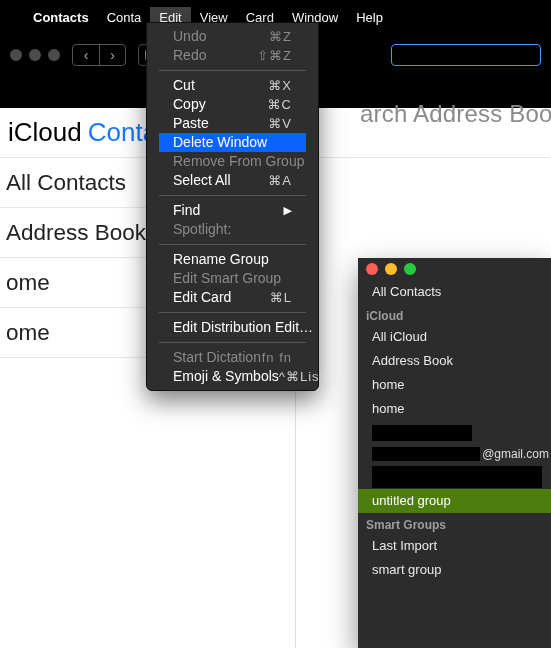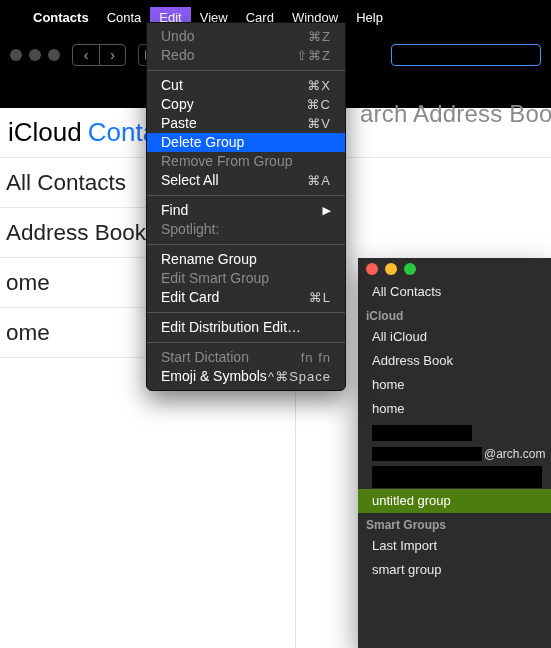--- a/index.html
+++ b/index.html
@@ -18,21 +18,21 @@
     background: #000; color: #fff;
     height: 36px;
     display: flex; align-items: center;
     padding: 0 6px;
     font-size: 13px;
     gap: 0;
   }
   .apple { width: 18px; text-align: center; }
   .menubar-item { padding: 0 9px; height: 22px; line-height: 22px; }
   .menubar-item.bold { font-weight: 600; }
-  .menubar-item.open { background: #8b5cf6; }
+  .menubar-item.open { background: #404040; }
 
   
   .toolbar {
     background: #000;
     height: 38px;
     display: flex; align-items: center;
     padding: 0 10px;
   }
   .traffic3 { display: flex; gap: 7px; margin-right: 12px; }
   .dot { width: 12px; height: 12px; border-radius: 50%; background: #4b4b4b; }
@@ -93,27 +93,27 @@
     font-size: 24px;
     color: #8a8a8a;
     white-space: nowrap;
     letter-spacing: 0.2px;
   }
 
   
   .menu {
     position: absolute;
     left: 146px; top: 22px;
-    width: 200px;
+    width: 173px;
     background: #2e2e2e;
     color: #fff;
     border: 1px solid #111;
     border-radius: 0 0 6px 6px;
     box-shadow: 0 10px 24px rgba(0,0,0,.5);
-    padding: 4px 0;
+    padding: 4px 12px;
     font-size: 14px;
     z-index: 20;
   }
   .menu .mi {
     display: flex; align-items: center;
     padding: 2px 14px;
     height: 19px;
     line-height: 19px;
     white-space: nowrap;
   }
@@ -254,21 +254,21 @@
     </div>
     <div class="mi">
       <span class="lbl">Copy</span>
       <span class="sc">⌘C</span>
     </div>
     <div class="mi">
       <span class="lbl">Paste</span>
       <span class="sc">⌘V</span>
     </div>
     <div class="mi hl">
-      <span class="lbl">Delete Group</span>
+      <span class="lbl">Delete Window</span>
     </div>
     <div class="mi disabled">
       <span class="lbl">Remove From Group</span>
     </div>
     <div class="mi">
       <span class="lbl">Select All</span>
       <span class="sc">⌘A</span>
     </div>
     <hr>
     <div class="mi">
@@ -293,42 +293,42 @@
     <div class="mi">
       <span class="lbl">Edit Distribution Edit…</span>
     </div>
     <hr>
     <div class="mi disabled">
       <span class="lbl">Start Dictation</span>
       <span class="sc">fn fn</span>
     </div>
     <div class="mi">
       <span class="lbl">Emoji &amp; Symbols</span>
-      <span class="sc">^⌘Space</span>
+      <span class="sc">^⌘List</span>
     </div>
   </div>
 
 <div class="panel" id="side-panel">
   <div class="titlebar">
     <div class="ptl r"></div>
     <div class="ptl y"></div>
     <div class="ptl g"></div>
   </div>
 <div class="item">All Contacts</div>
     <div class="section">iCloud</div>
     <div class="item">All iCloud</div>
     <div class="item">Address Book</div>
     <div class="item">home</div>
     <div class="item">home</div>
     <div class="item redact">
       <span class="redact-box"></span>
     </div>
     <div class="email">
       <span class="rb"></span>
-      <span>@arch.com</span>
+      <span>@gmail.com</span>
     </div>
     <div class="item redact2">
       <span class="rb2"></span>
     </div>
     <div class="item sel">untitled group</div>
     <div class="section">Smart Groups</div>
     <div class="item">Last Import</div>
     <div class="item">smart group</div>
   </div>
 

